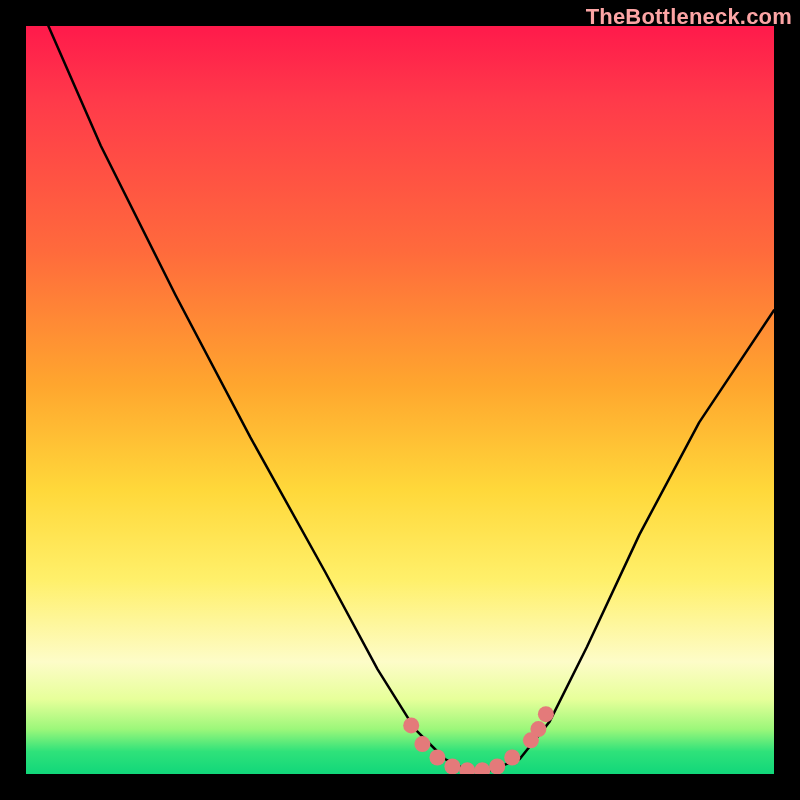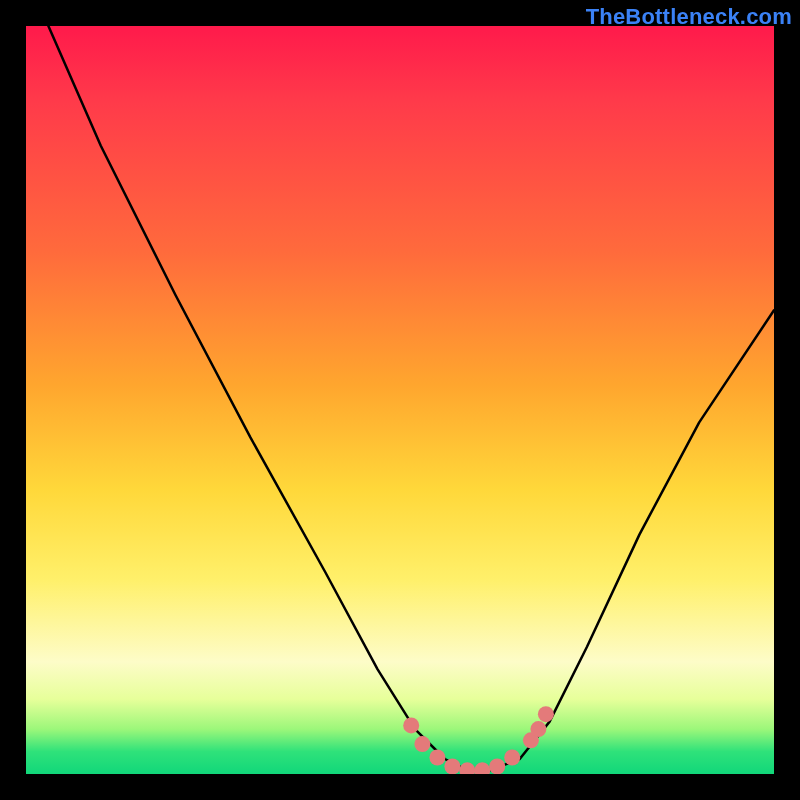--- a/index.html
+++ b/index.html
@@ -38,21 +38,21 @@
       #e7ff9a 90%,
       #9cf77a 94%,
       #2fe27a 97%,
       #11d77a 100%
     );
   }
   .watermark {
     position: absolute;
     top: 4px;
     right: 8px;
-    color: #3b82f6;
+    color: #fca5a5;
     font-size: 22px;
     font-weight: 600;
     letter-spacing: 0.2px;
     user-select: none;
   }
   svg.curve {
     position: absolute;
     top: 0;
     left: 0;
     width: 748px;

